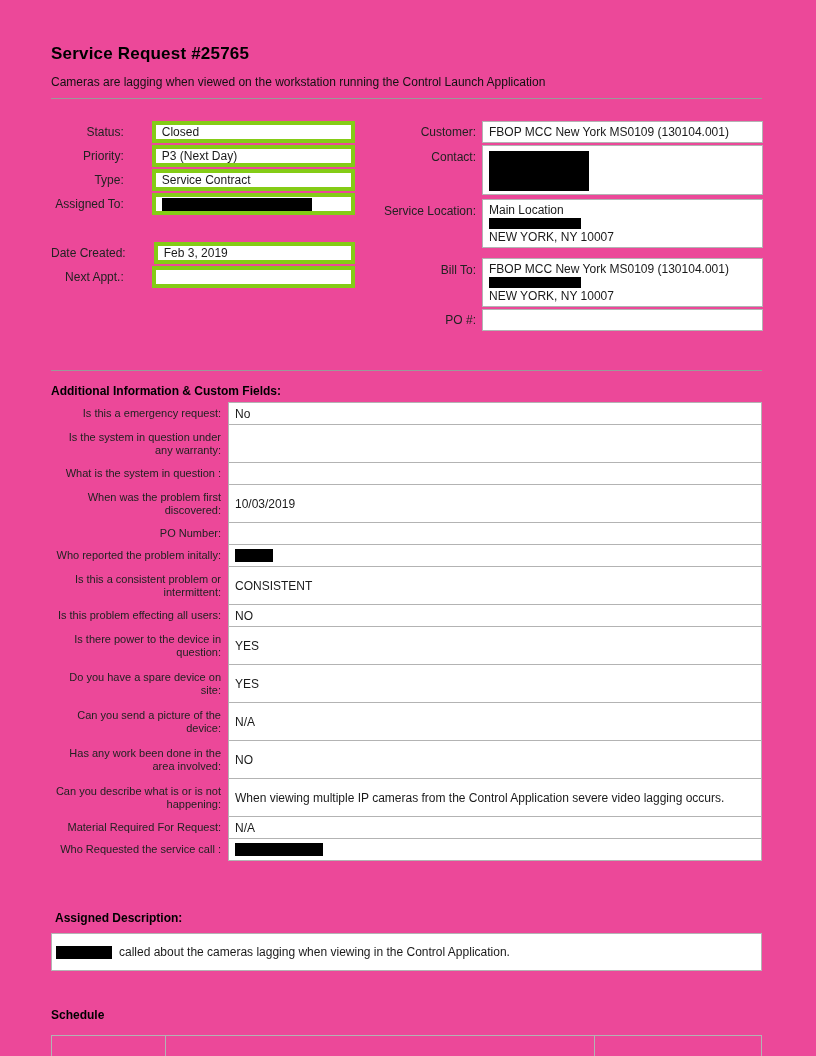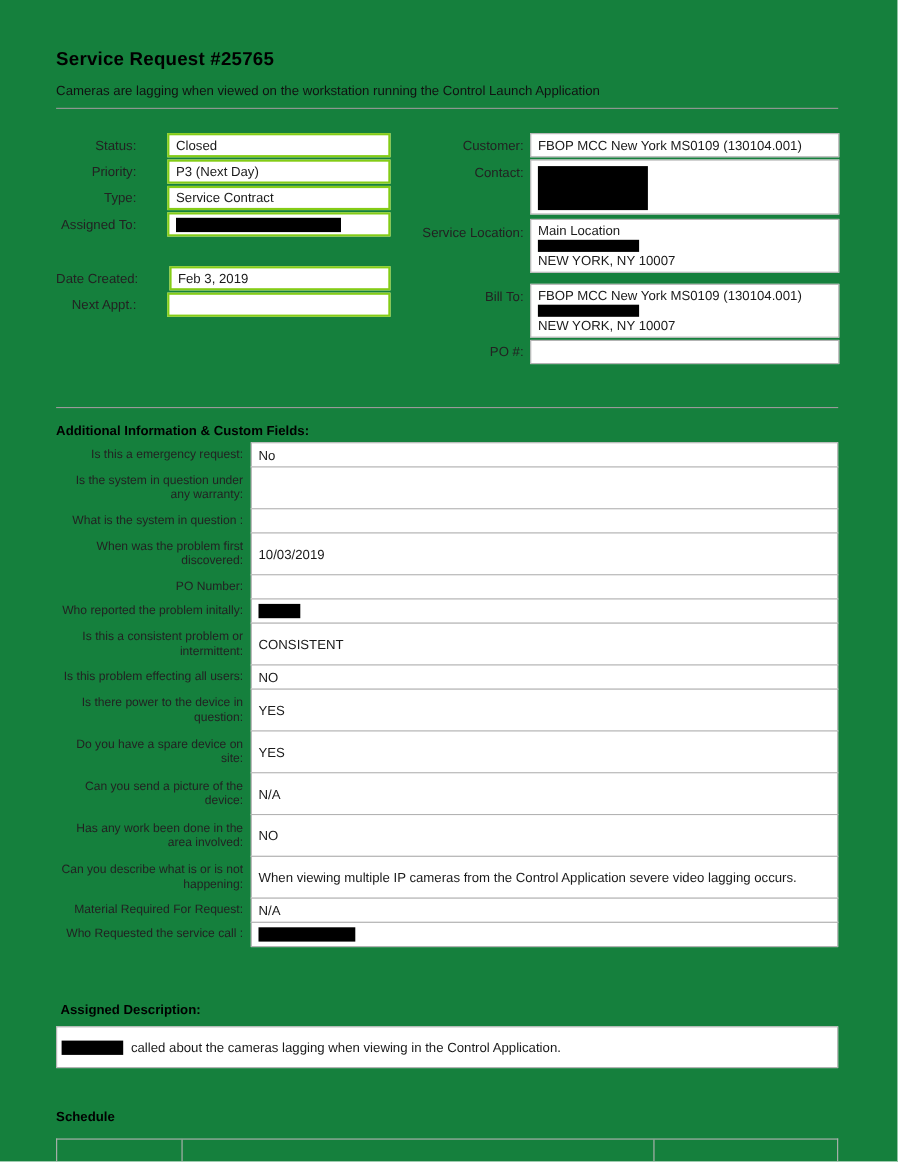--- a/index.html
+++ b/index.html
@@ -1,32 +1,32 @@
 <!DOCTYPE html>
 <html><head>
 <meta charset="utf-8">
 <style>
   * { box-sizing: border-box; }
   html, body { margin: 0; padding: 0; background: #ffffff; }
   body { font-family: "Liberation Sans", sans-serif; color: #1a1a1a; }
-  .page { width: 816px; height: 1056px; background: #15803d; overflow: hidden; position: relative; }
+  .page { width: 816px; height: 1056px; background: #ec4899; overflow: hidden; position: relative; }
   .content { padding: 44px 54px 0 51px; }
 
   .title { font-size: 17px; font-weight: bold; margin: 0; color: #000; letter-spacing: 0.2px; }
   .subtitle { font-size: 12px; margin-top: 11px; color: #111; }
   .hr { border-top: 1px solid #9a9a9a; margin-top: 9px; }
 
   
   .summary { display: flex; margin-top: 22px; align-items: flex-start; }
   .col-left { width: 304px; }
   .col-right { width: 385px; margin-left: 23px; }
 
   .frow { display: flex; margin-bottom: 2px; gap: 21px; }
   .flabel { width: 97px; padding-right: 7px; text-align: right; font-size: 12px; line-height: 22px; color: #222; white-space: nowrap; }
-  .fbox { width: 248px; height: 22px; border: 2px solid #84cc16; display: flex; align-items: center; padding-left: 6px; font-size: 12px; background: #fff; }
+  .fbox { width: 248px; height: 22px; border: 4px solid #84cc16; display: flex; align-items: center; padding-left: 6px; font-size: 12px; background: #fff; }
   .gap-left { height: 25px; }
 
   .frow2 { display: flex; margin-bottom: 2px; }
   .flabel2 { width: 104px; padding-right: 6px; text-align: right; font-size: 12px; line-height: 22px; color: #222; white-space: nowrap; }
   .flabel2.top { line-height: 14px; padding-top: 5px; }
   .fbox2 { width: 281px; border: 1px solid #b3b3b3; font-size: 12px; background: #fff; padding-left: 6px; }
   .fbox2.h22 { height: 22px; display: flex; align-items: center; }
   .fbox2.h50 { height: 50px; padding-top: 5px; }
   .fbox2.multi { padding-top: 3px; padding-bottom: 3px; min-height: 46px; }
   .mline { display: block; line-height: 14px; }

